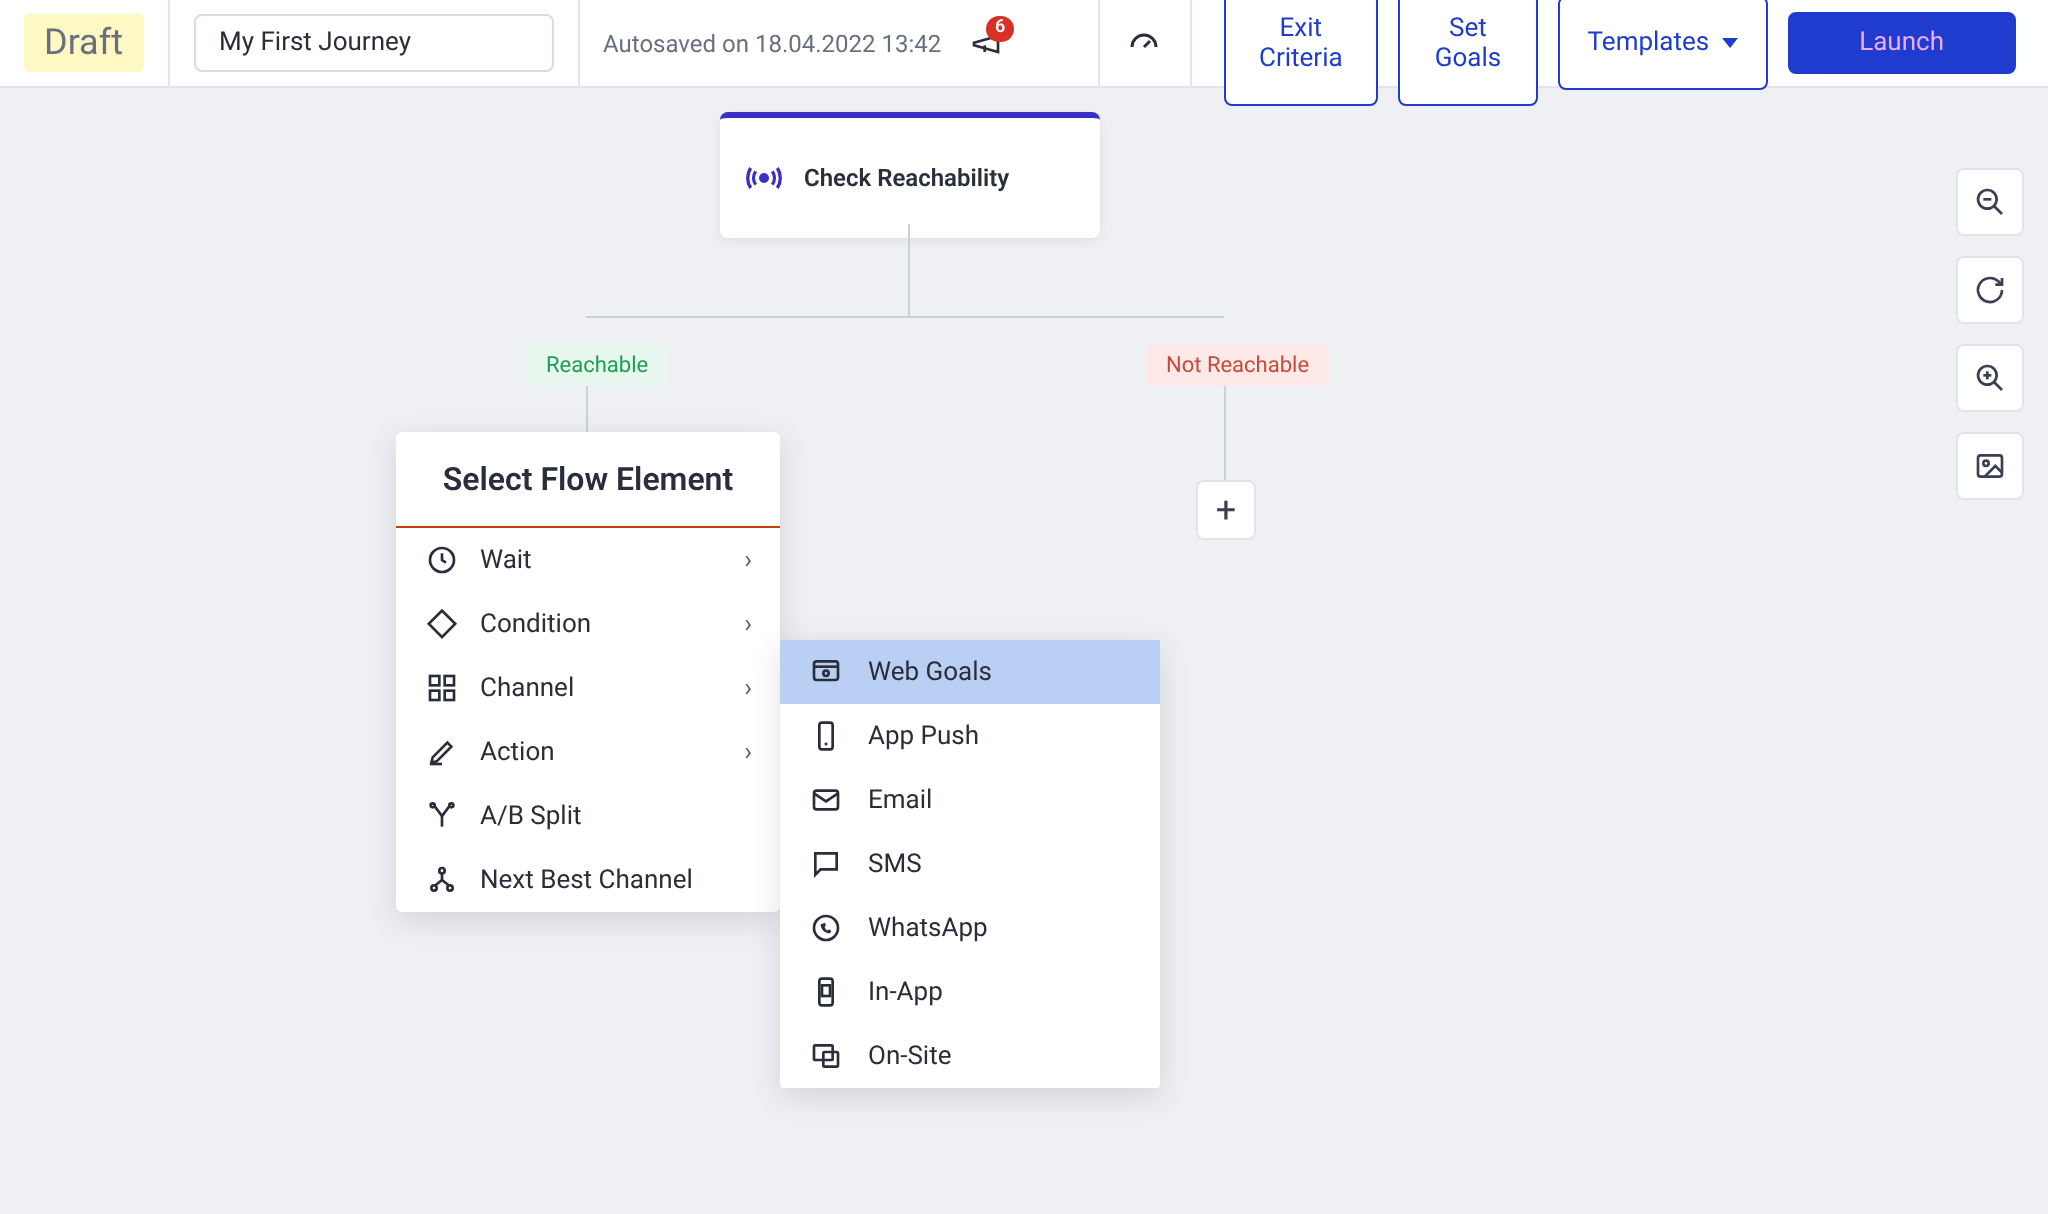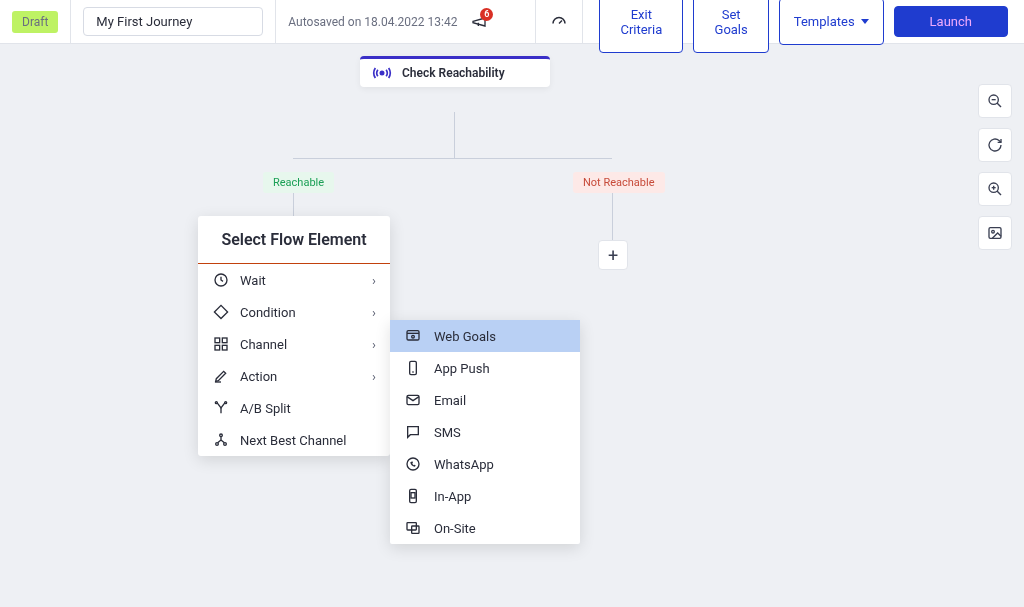--- a/index.html
+++ b/index.html
@@ -13,23 +13,23 @@
       border-bottom: 1px solid #e1e4ea;
     }
     .topbar-cell {
       height: 100%;
       display: flex;
       align-items: center;
       border-right: 1px solid #e1e4ea;
       padding: 0 12px;
     }
     .draft-badge {
-      background: #bef264;
+      background: #fef9c3;
       color: #6a6f80;
-      font-size: 12px;
+      font-size: 18px;
       padding: 4px 10px;
       border-radius: 3px;
     }
     .journey-name-input {
       border: 1px solid #d7dbe4;
       border-radius: 4px;
       padding: 6px 12px;
       font-size: 13px;
       color: #2a2d3a;
       width: 180px;
@@ -95,21 +95,21 @@
     }
 
     .node-check {
       position: absolute;
       left: 360px; top: 12px;
       width: 190px;
       background: #fff;
       border-radius: 4px;
       box-shadow: 0 2px 6px rgba(0,0,0,.06);
       border-top: 3px solid #3a2fc7;
-      padding: 4px 12px;
+      padding: 20px 12px;
       display: flex; align-items: center; gap: 10px;
     }
     .node-check-icon { color: #3a2fc7; }
     .node-check-label { font-size: 12px; font-weight: 600; color: #2a2d3a; }
 
     .connector-v1 { position: absolute; left: 454px; top: 68px; width: 1px; height: 46px; background: #c9cfdb; }
     .connector-h { position: absolute; left: 293px; top: 114px; width: 319px; height: 1px; background: #c9cfdb; }
     .connector-v2b { position: absolute; left: 293px; top: 142px; width: 1px; height: 30px; background: #c9cfdb; }
     .connector-v3b { position: absolute; left: 612px; top: 142px; width: 1px; height: 54px; background: #c9cfdb; }
 

